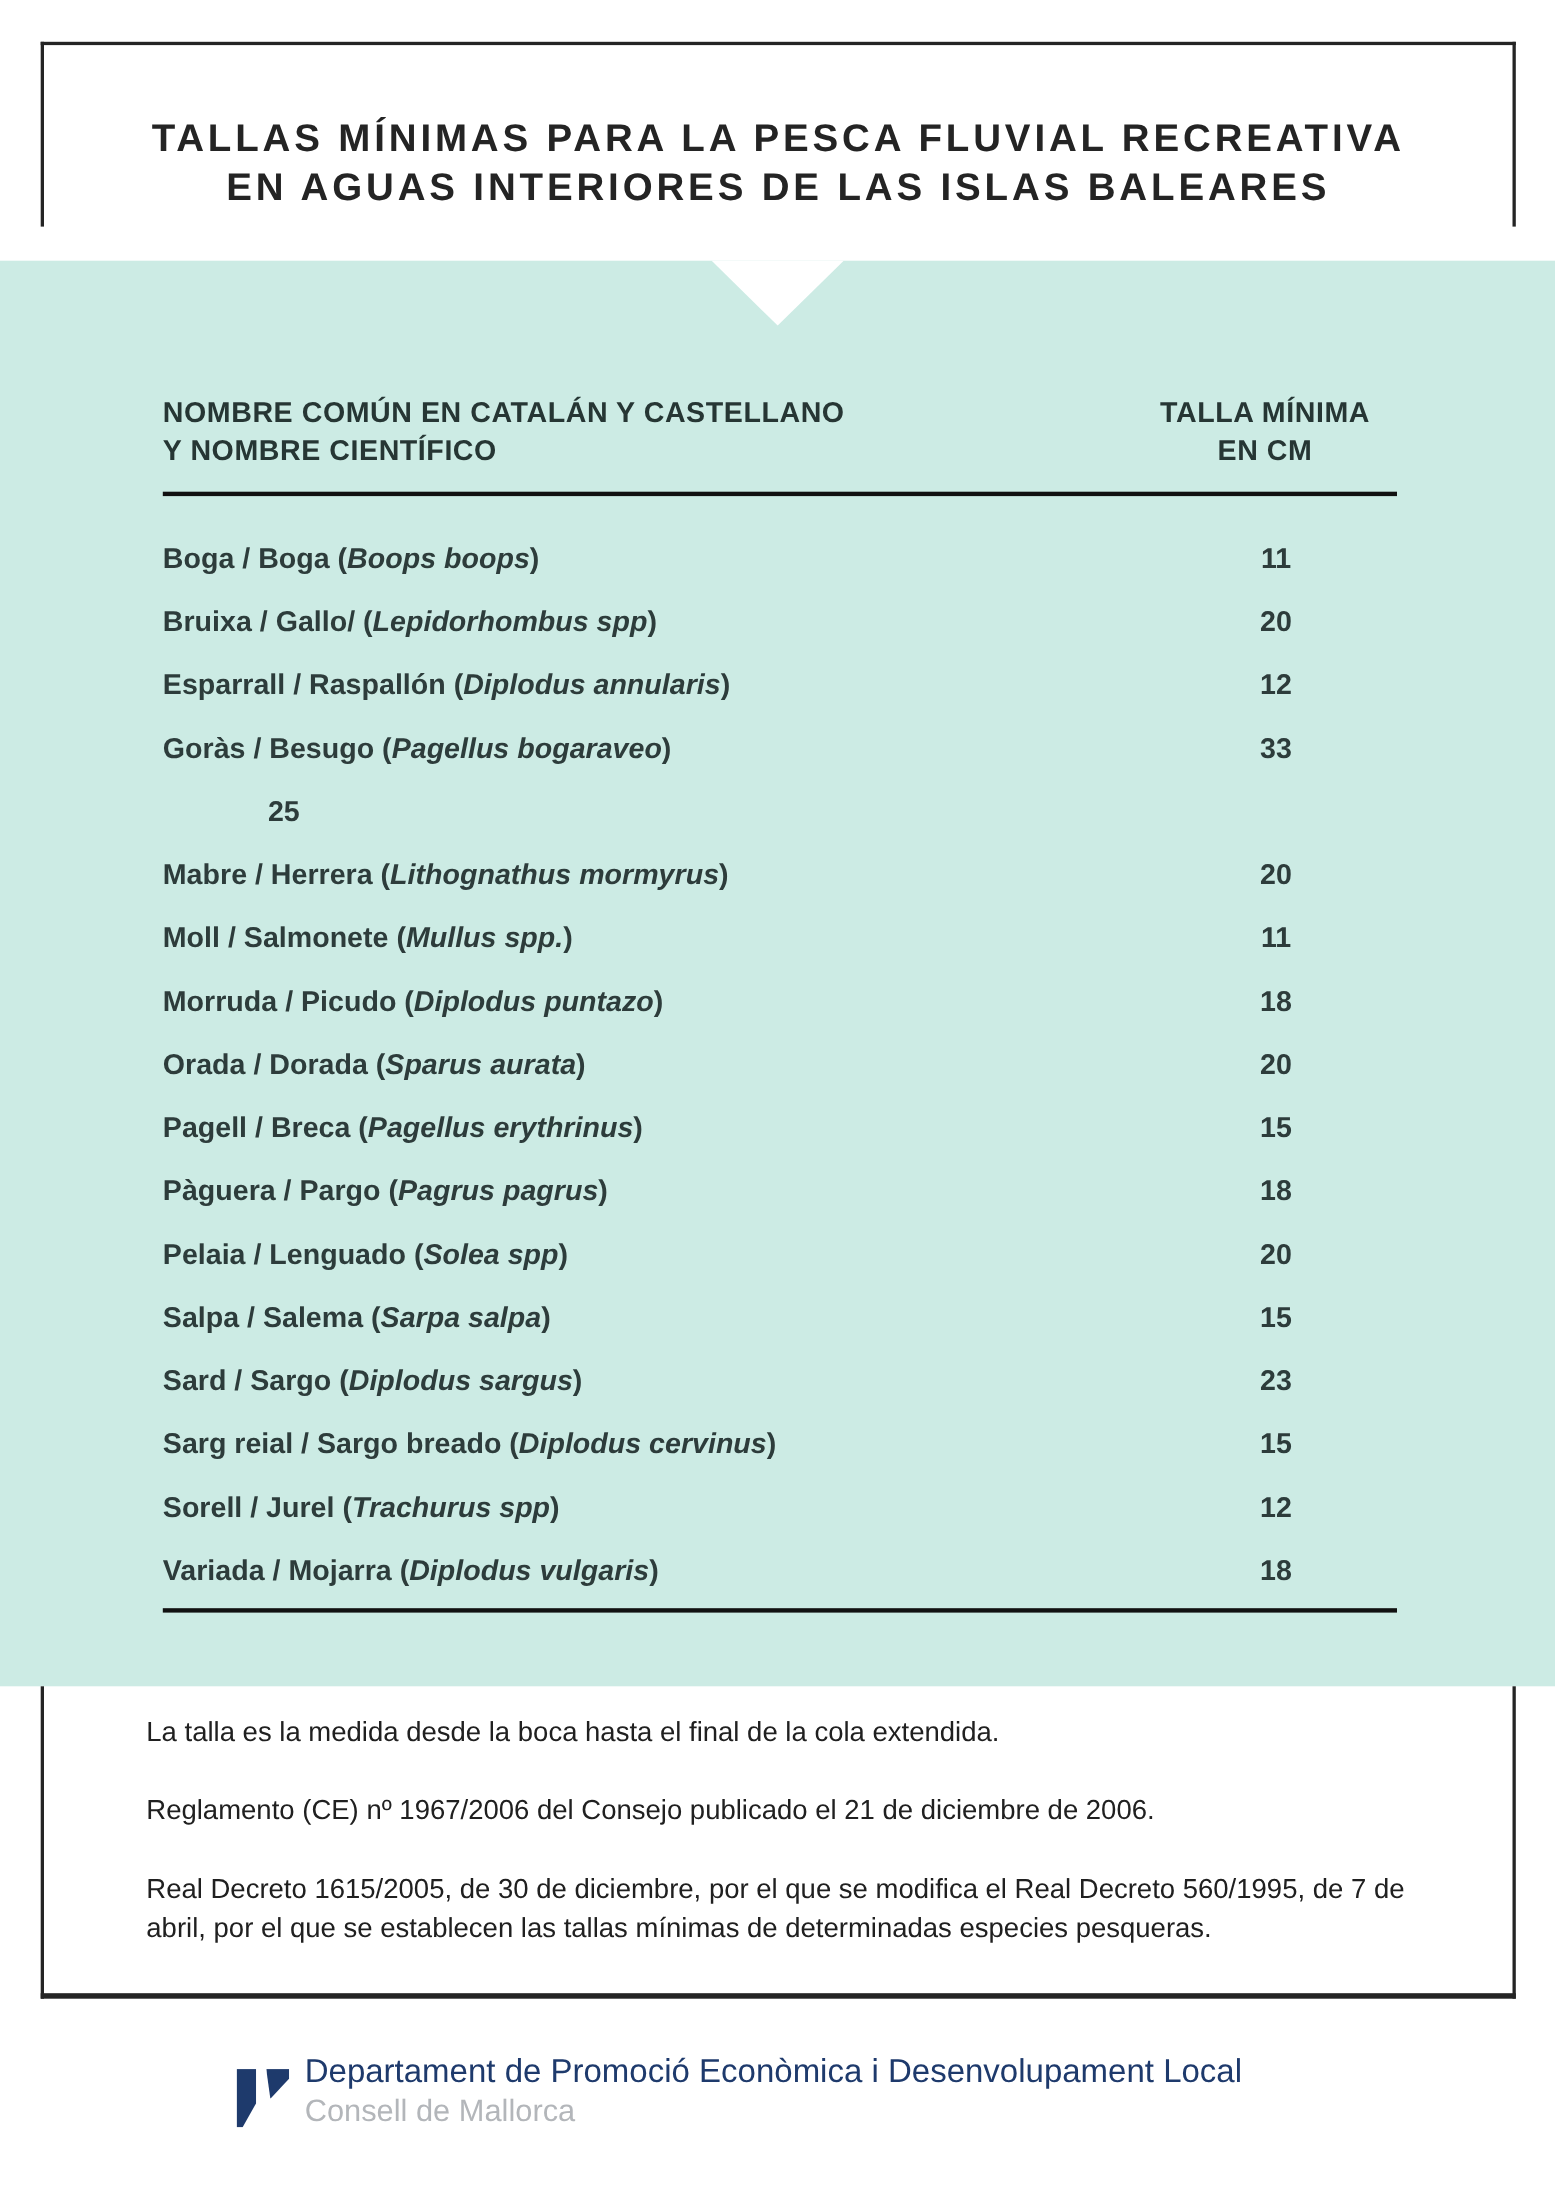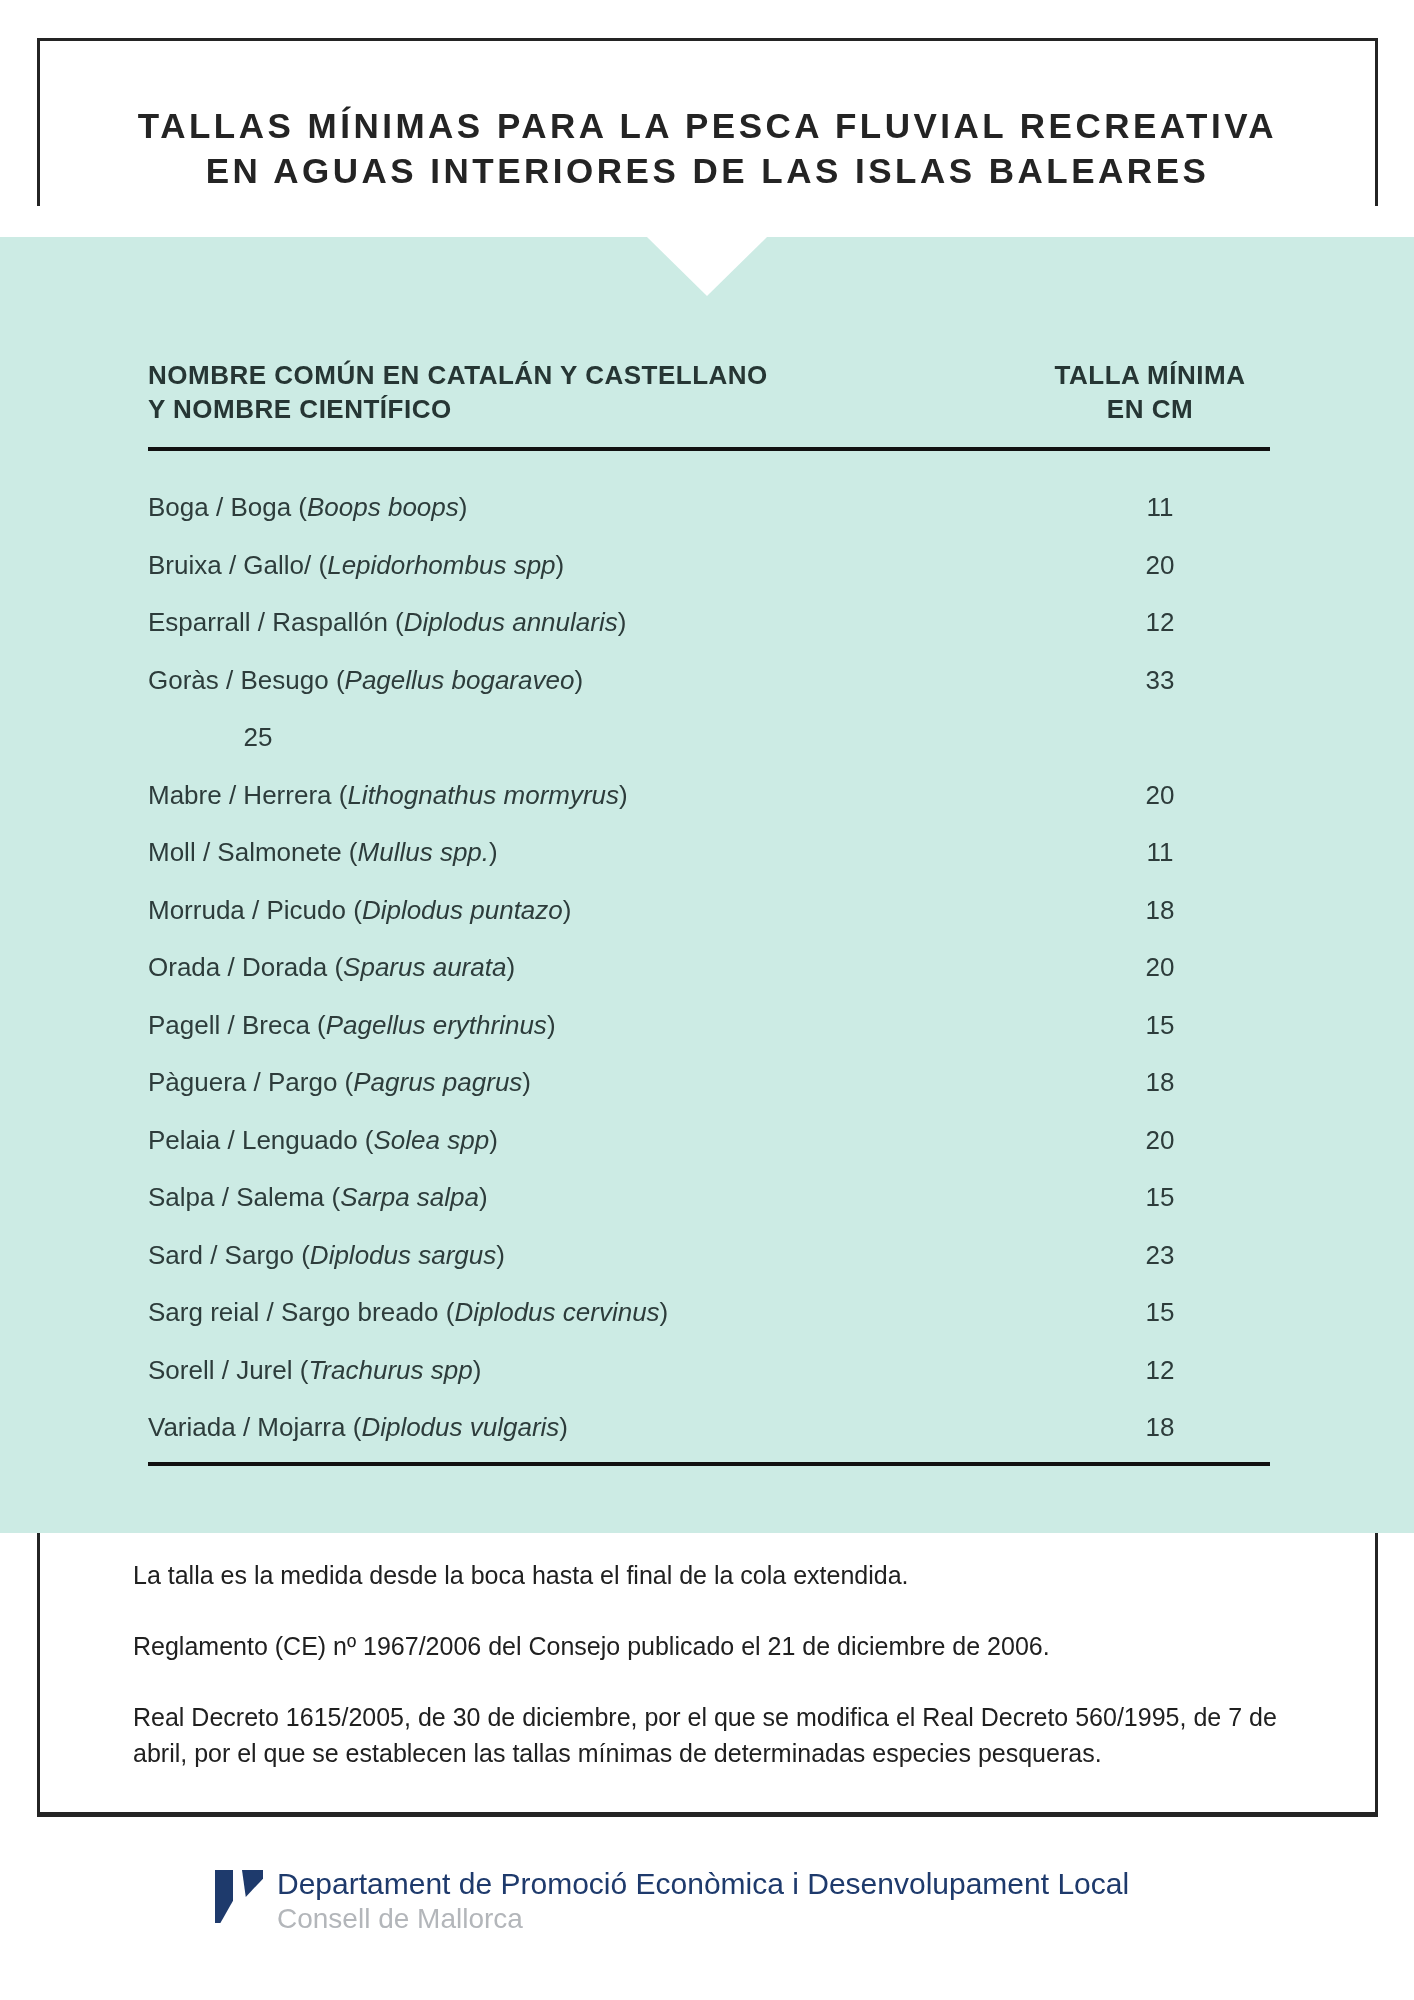--- a/index.html
+++ b/index.html
@@ -65,20 +65,21 @@
   }
   .thead .col-name{max-width:760px;}
   .thead .col-size{width:240px;text-align:center;}
   .rule{height:4px;background:var(--rule);margin-top:21px;}
   .rule.bottom{margin-top:5px;}
   .rows{margin-top:28px;}
   .row{
     display:flex;align-items:center;
     height:57.5px;
     font-size:26px;
+    font-weight:bold;
   }
   .row-name{flex:1;}
   .row-name .sci{font-style:italic;}
   .row-size{width:220px;text-align:center;}
 
   
   .frame-bottom{
     position:absolute;left:37px;top:1533px;
     width:1341px;height:284px;
     border-left:3px solid var(--ink);
@@ -89,21 +90,21 @@
   .note{
     font-size:25px;line-height:36px;color:#202020;
     margin-bottom:35px;
     max-width:1145px;
   }
   .note:last-child{margin-bottom:0;}
 
   
   .footer-logo{
     position:absolute;left:215px;top:1866px;
-    display:flex;align-items:flex-start;
+    display:flex;align-items:flex-end;
   }
   .logo-mark{position:relative;width:48px;height:58px;flex:0 0 auto;}
   .logo-mark .m1{
     position:absolute;left:0;top:4px;width:18px;height:53px;
     background:var(--navy);
     -webkit-clip-path:polygon(0 0,100% 0,100% 58%,30% 100%,0 100%);
     clip-path:polygon(0 0,100% 0,100% 58%,30% 100%,0 100%);
   }
   .logo-mark .m2{
     position:absolute;left:27px;top:4px;width:21px;height:27px;

